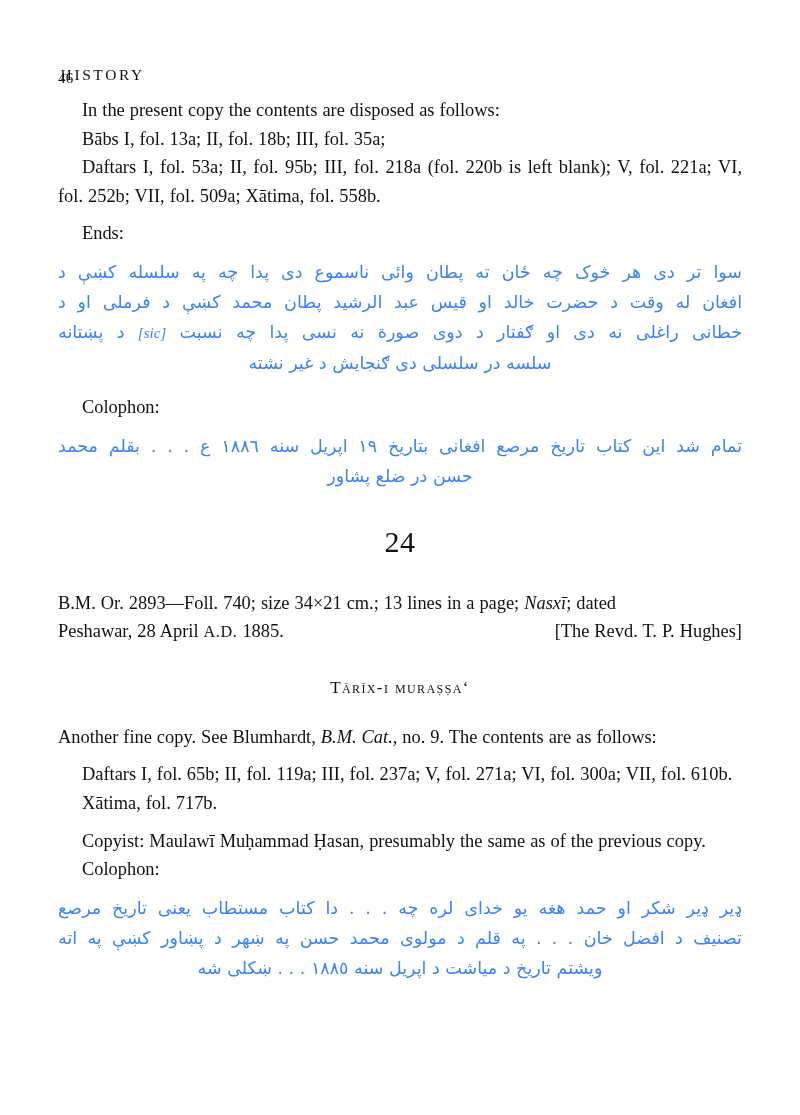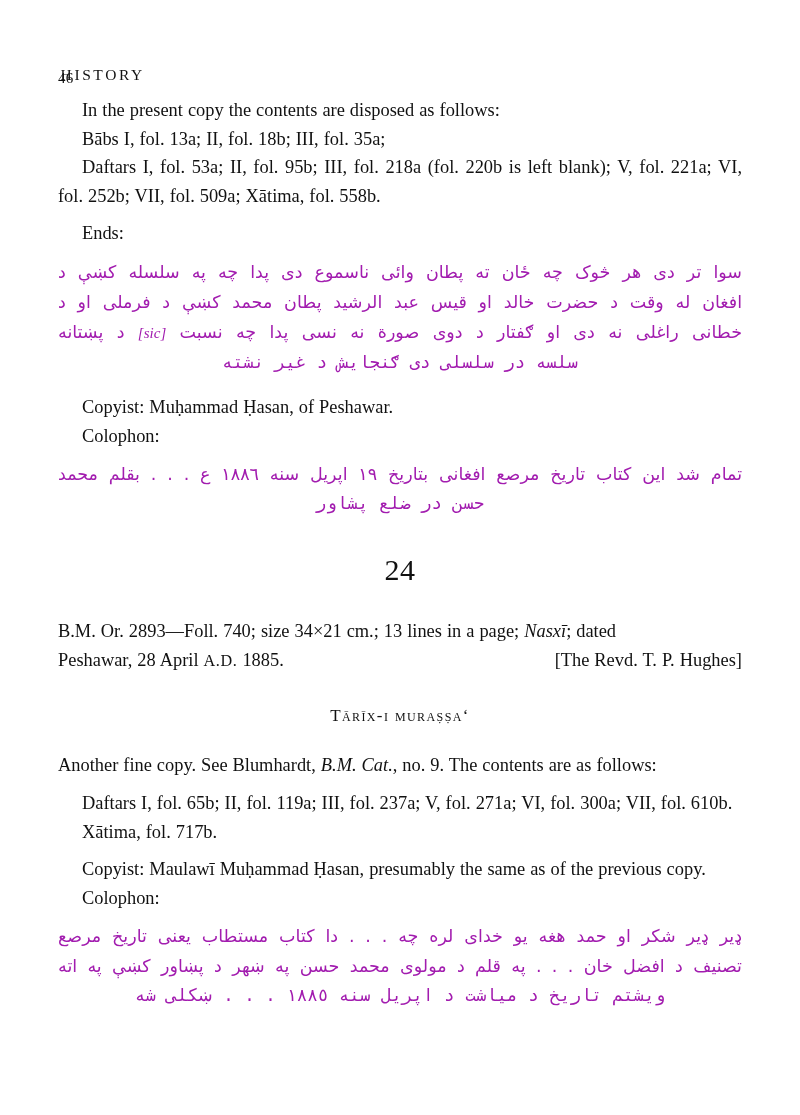--- a/index.html
+++ b/index.html
@@ -100,23 +100,23 @@
   
   .ar {
     direction: rtl;
     unicode-bidi: isolate;
     font-family: "DejaVu Sans", "Liberation Sans", sans-serif;
     font-size: 17.5px;
     line-height: 30px;
     margin: 0;
     text-align: justify;
     text-align-last: justify;
-    color: #a21caf;
-  }
-  .ar.center { text-align: right; text-align-last: center; font-family: Liberation Mono, monospace; }
+    color: #3b82f6;
+  }
+  .ar.center { text-align: right; text-align-last: center; }
   .ar .sic {
     font-family: "Liberation Serif", serif;
     font-style: italic;
     font-size: 15px;
   }
   .ar-block { margin: 0; }
 </style>
 </head>
 <body>
 
@@ -143,21 +143,20 @@
 
     <div class="ar-block">
       <p class="ar">سوا تر دی هر څوک چه ځان ته پطان وائی ناسموع دی پدا چه په سلسله کښې د</p>
       <p class="ar">افغان له وقت د حضرت خالد او قیس عبد الرشید پطان محمد کښې د فرملی او د</p>
       <p class="ar">خطانی راغلی نه دی او ګفتار د دوی صورة نه نسی پدا چه نسبت <span class="sic">[sic]</span> د پښتانه</p>
       <p class="ar center">سلسه در سلسلی دی ګنجایش د غیر نشته</p>
     </div>
 
     <div class="gap-md"></div>
 
-    <p class="t indent">Copyist: Muḥammad Ḥasan, of Peshawar.</p>
     <p class="t indent">Colophon:</p>
 
     <div class="gap-sm"></div>
 
     <div class="ar-block">
       <p class="ar">تمام شد این کتاب تاریخ مرصع افغانی بتاریخ ١٩ اپریل سنه ١٨٨٦ ع . . . بقلم محمد</p>
       <p class="ar center">حسن در ضلع پشاور</p>
     </div>
 
     <div style="height:34px"></div>

